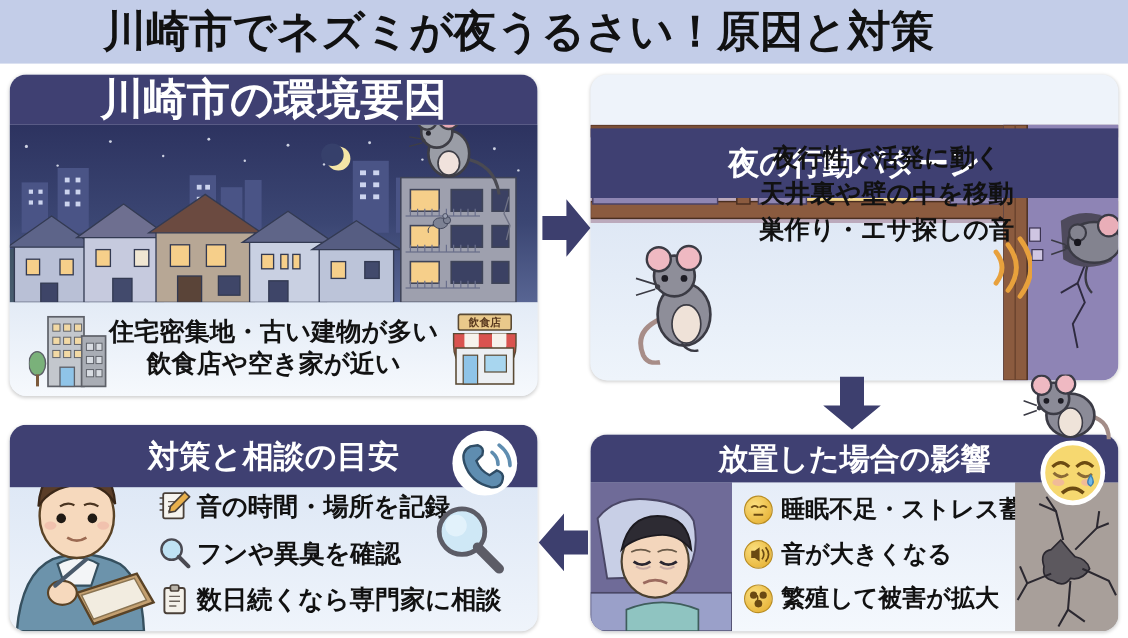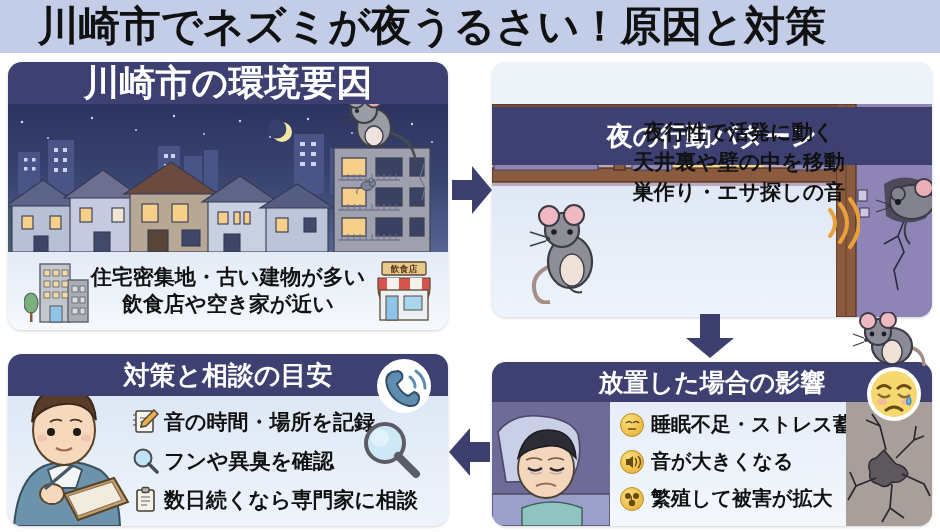--- a/index.html
+++ b/index.html
@@ -12,21 +12,21 @@
   }
 
   
   #top-band{
     position:absolute; left:0; top:0; width:940px; height:53px;
     background:#c3cde8;
   }
   #title{
     position:absolute; left:0; top:0; width:864px; height:53px;
     display:flex; align-items:center; justify-content:center;
-    font-size:41px; font-weight:bold; color:#111111;
+    font-size:36px; font-weight:bold; color:#111111;
     letter-spacing:0px; white-space:nowrap;
   }
 
   
   .panel{
     position:absolute;
     border-radius:14px;
     overflow:hidden;
     background:#eef3fa;
     box-shadow:0 1px 3px rgba(0,0,0,.18);
@@ -77,21 +77,21 @@
                  background:#a79f9a; overflow:hidden; }
   .blist{ position:absolute; left:128px; top:44px; width:240px; }
   .bitem{ display:flex; align-items:center; gap:7px; height:37px; }
   .btxt{ font-size:20px; font-weight:bold; color:#111; white-space:nowrap; }
   .emoji-dot{ width:24px; height:24px; border-radius:50%; flex:none;
               background:radial-gradient(circle at 36% 32%, #fbdf7e, #e8b63c 78%);
               border:1.5px solid #b98d22; position:relative; }
 
   
   #p4{ left:8px; top:354px; width:440px; height:172px; }
-  #p4 .panel-head{ height:42px; font-size:26px; }
+  #p4 .panel-head{ height:52px; font-size:26px; }
   #p4 .panel-body{ top:42px; height:130px; background:linear-gradient(#dde7f5,#eff4fb); }
   #p4 .person{ position:absolute; left:0; top:20px; width:122px; height:152px; overflow:hidden; z-index:5;}
   .mlist{ position:absolute; left:124px; top:48px; width:300px; }
   .mitem{ display:flex; align-items:center; gap:5px; height:39px; }
   .mtxt{ font-size:21px; font-weight:bold; color:#111; white-space:nowrap; }
   .micon{ width:27px; height:27px; flex:none; position:relative; }
 
   
   .arrow{ position:absolute; z-index:9; }
 

